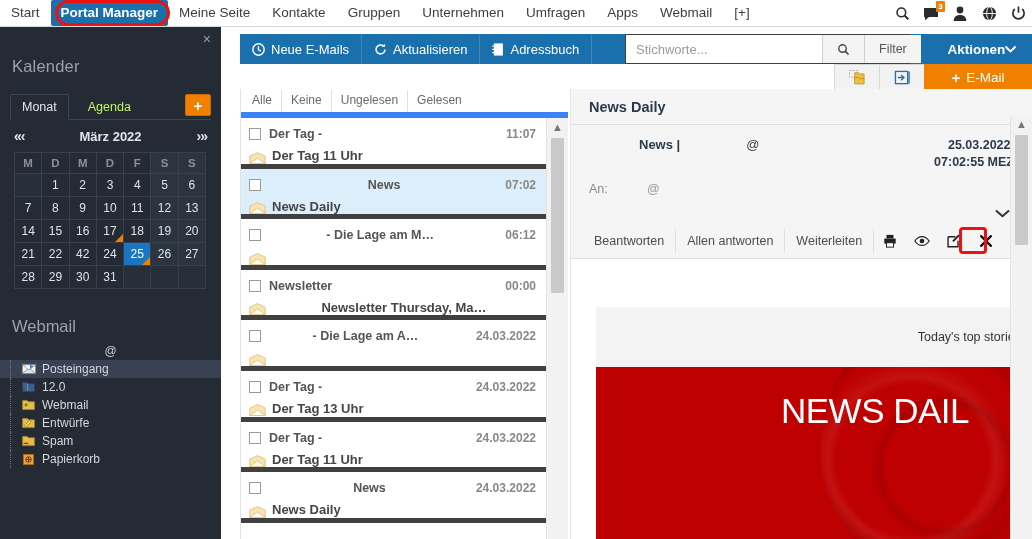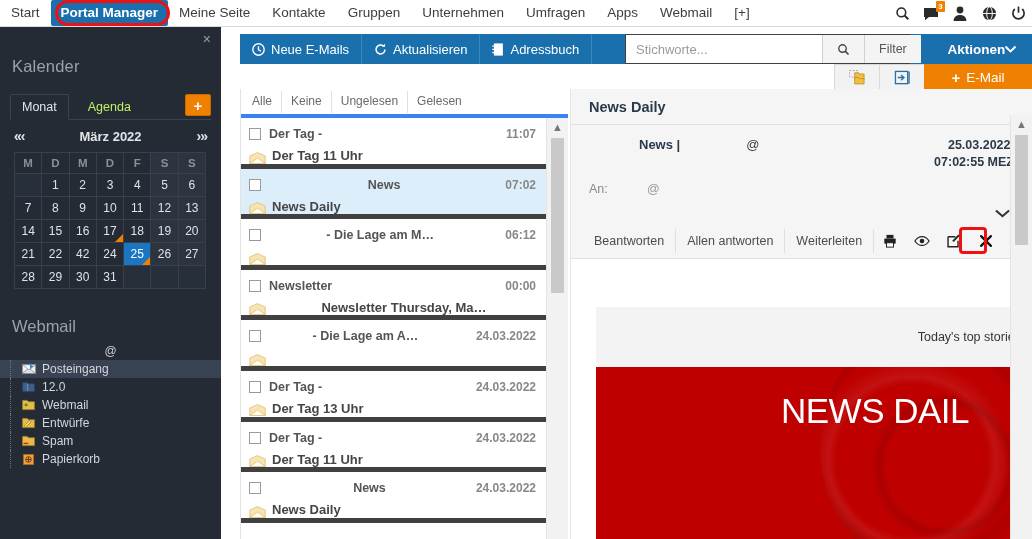--- a/index.html
+++ b/index.html
@@ -165,21 +165,21 @@
     padding: 0 14px; min-width: 108px; cursor: pointer; font-weight: normal;
   }
 
   
   .maillist {
     position: absolute; left: 19px; top: 62px; width: 328px; height: 477px;
     background: #ffffff; border-left: 1px solid #e3e3e3;
   }
   .mlfilter {
     height: 29px; display: flex; align-items: center; gap: 0;
-    border-bottom: 4px solid #3b82f6; padding-left: 2px;
+    border-bottom: 6px solid #3b82f6; padding-left: 2px;
   }
   .mlf {
     font-size: 12px; color: #6a6a6a; padding: 3px 9px 5px 9px; cursor: pointer;
     border-left: 1px solid #e0e0e0;
   }
   .mlf:first-child { border-left: none; }
   .ml-scroll {
     position: absolute; left: 0; top: 29px; right: 22px; bottom: 0;
     overflow: hidden;
   }

